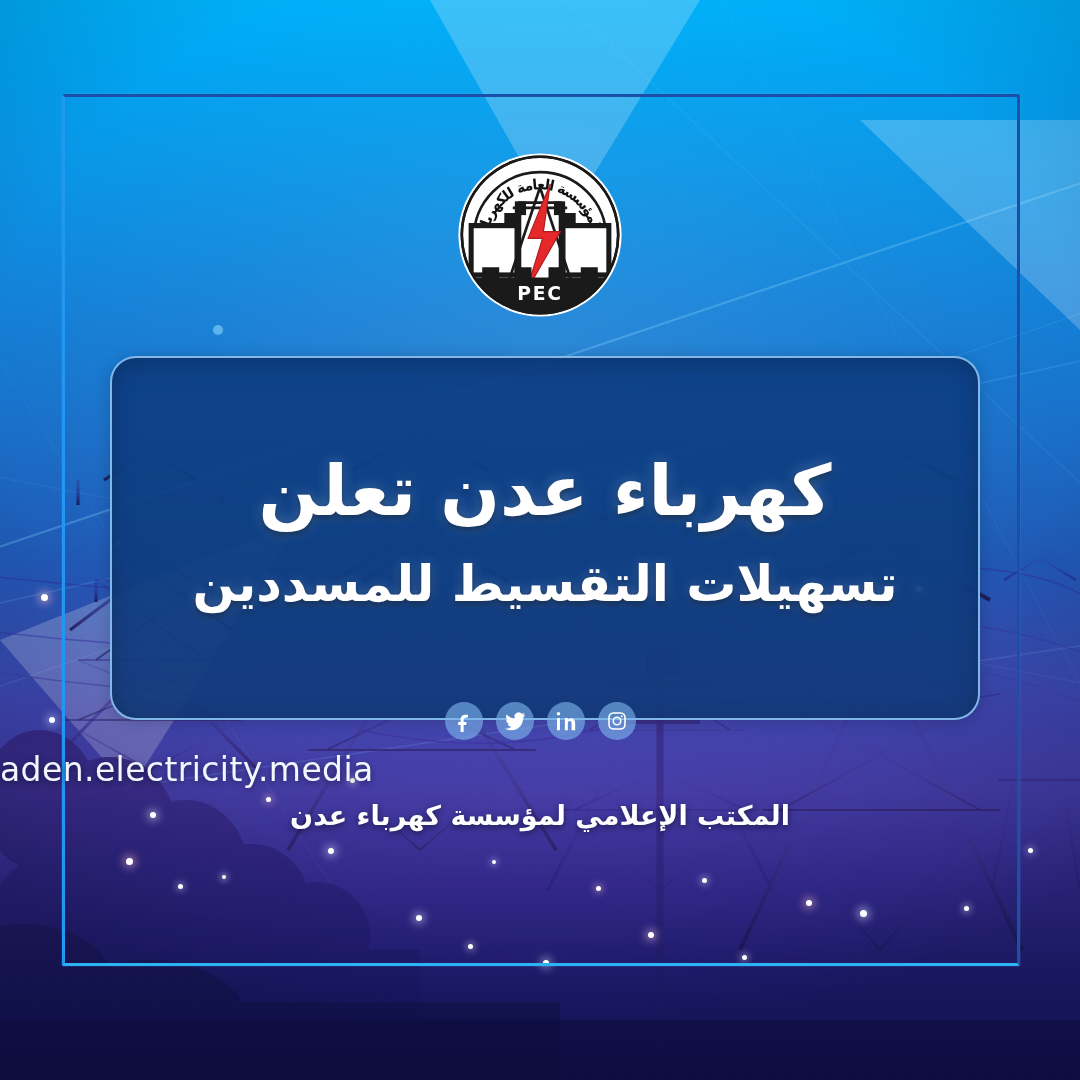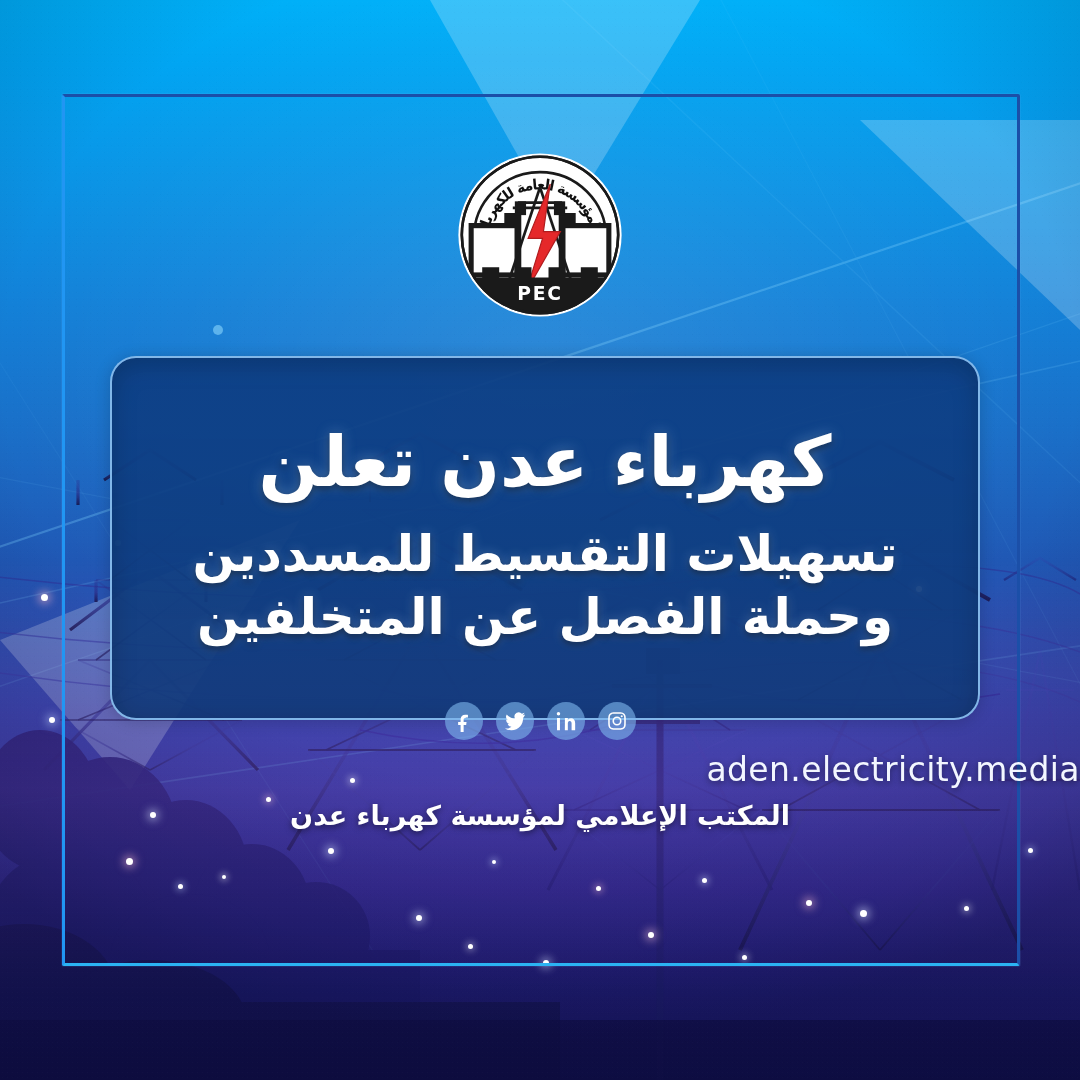--- a/index.html
+++ b/index.html
@@ -111,25 +111,24 @@
   }
   .sicon{
     width:38px;height:38px;border-radius:50%;
     background:rgba(125,180,235,.62);
     display:flex;align-items:center;justify-content:center;
     color:#ffffff;
   }
   .sicon svg{width:22px;height:22px;display:block;fill:#ffffff;}
   
   .weburl{
-    position:absolute;left:0;right:0;top:750px;text-align:right;
+    position:absolute;left:0;right:0;top:750px;text-align:left;
     direction:ltr;color:#f2f6ff;font-size:33px;font-weight:400;
     letter-spacing:.4px;
     text-shadow:0 2px 6px rgba(0,0,0,.45);
-    padding-left:19px;
   }
   .office{
     position:absolute;left:0;right:0;top:800px;text-align:center;
     direction:rtl;color:#ffffff;font-size:27px;font-weight:700;
     text-shadow:0 2px 6px rgba(0,0,0,.50);
   }
 </style>
 </head>
 <body>
 
@@ -362,21 +361,20 @@
 
         <text x="100" y="176" text-anchor="middle" font-size="22" font-weight="700" fill="#ffffff" font-family="'DejaVu Sans','Liberation Sans',sans-serif" letter-spacing="2">PEC</text>
       </g>
       <circle cx="100" cy="100" r="92" fill="none" stroke="#1a1a1a" stroke-width="3"></circle>
     </svg>
   </div>
 
   <div class="panel">
     <div class="hl1">كهرباء عدن تعلن</div>
     <div class="hl2">تسهيلات التقسيط للمسددين</div>
-    <div class="hl3">وحملة الفصل عن المتخلفين</div>
   </div>
 
   <div class="social">
     <div class="sicon">
       <svg viewBox="0 0 24 24">
           <path d="M14.2 8.3h2.1V5.4c-.4-.05-1.6-.17-3-.17-2.97 0-5 1.77-5 5.02V13H5.6v3.3h2.7V24h3.3v-7.7h2.76l.42-3.3h-3.18v-2.43c0-.95.26-1.6 1.6-1.6z"></path>
         </svg>
     </div>
     <div class="sicon">
       <svg viewBox="0 0 24 24">

